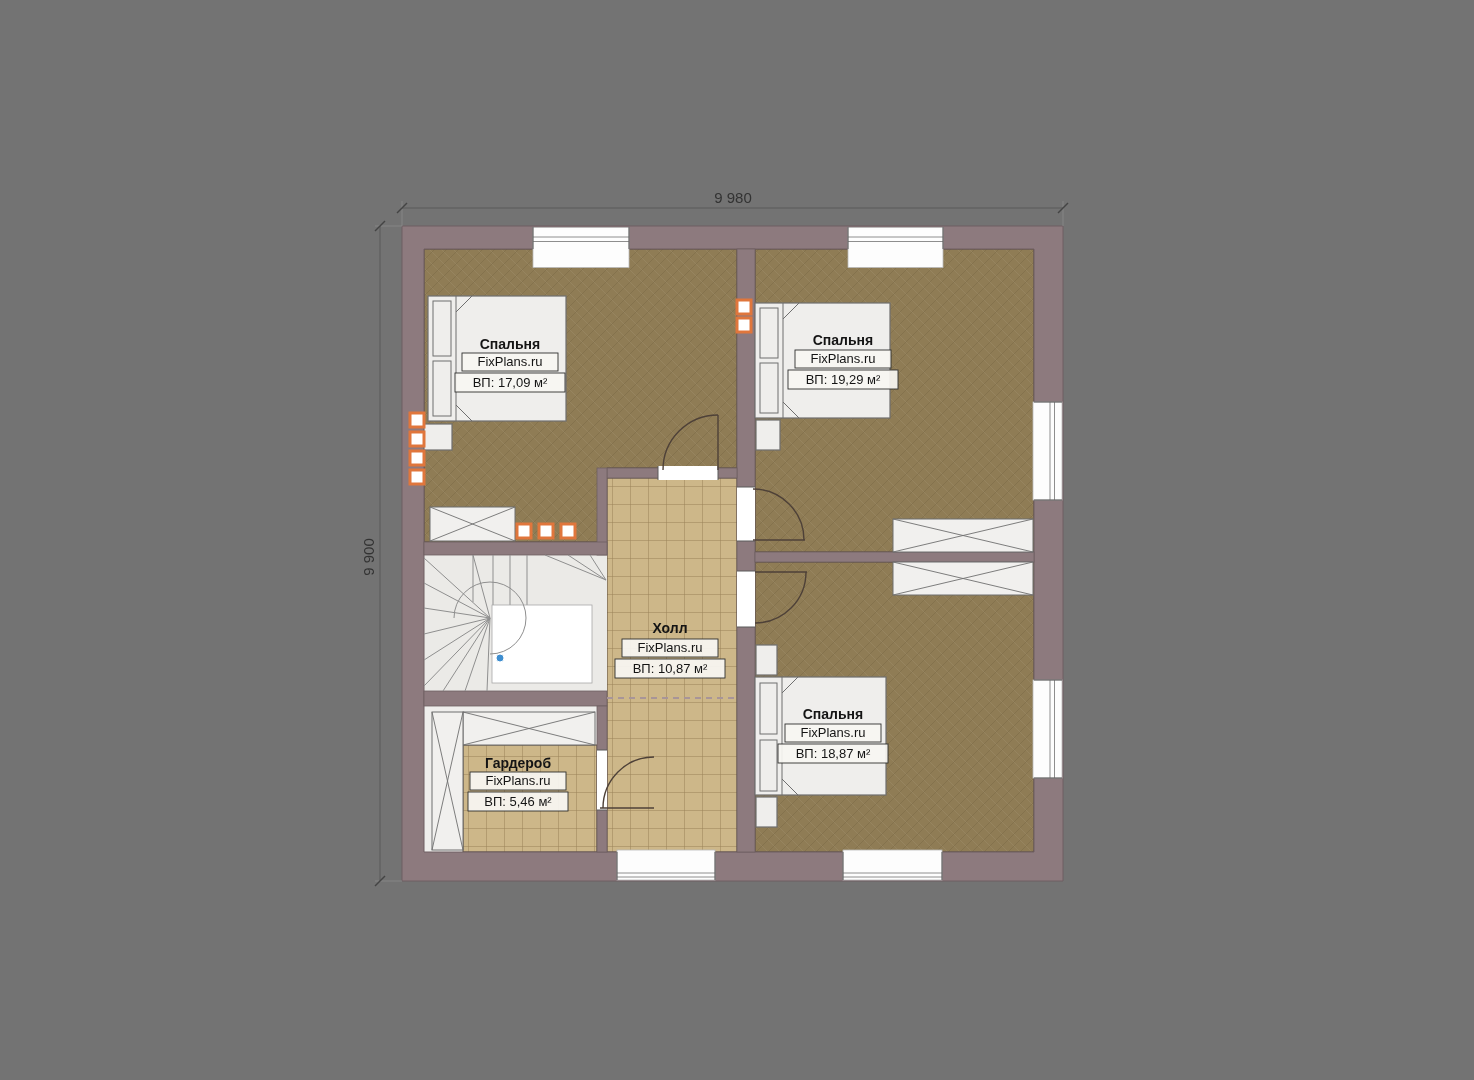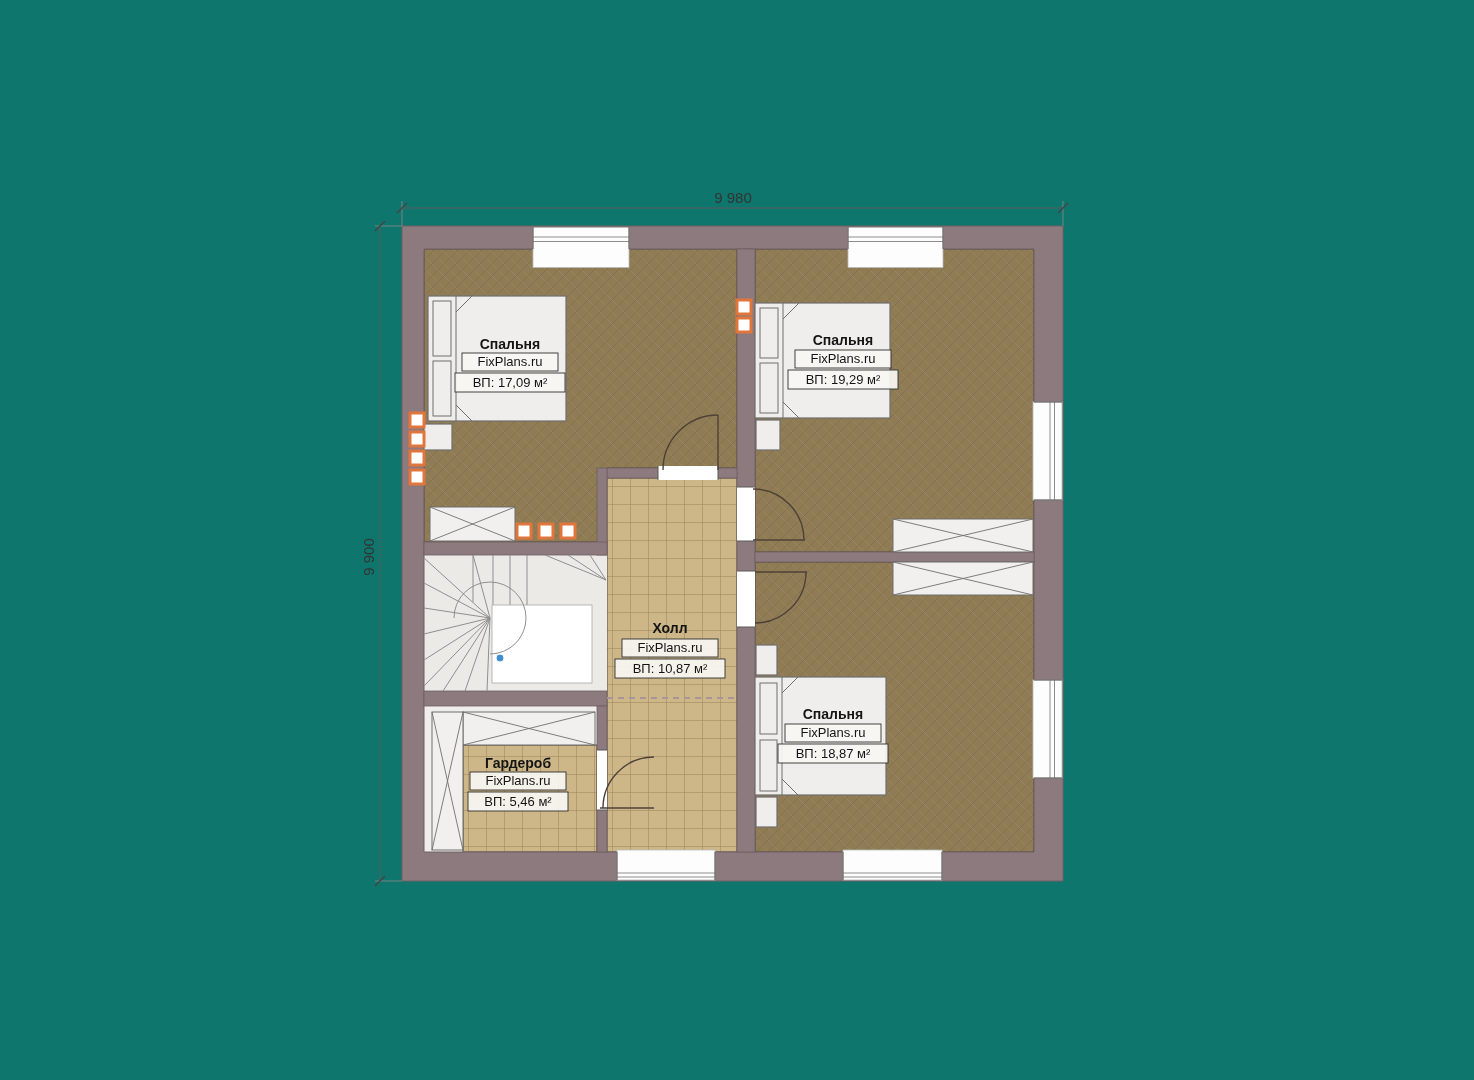--- a/index.html
+++ b/index.html
@@ -1,16 +1,16 @@
 <!DOCTYPE html>
 <html style="--wall: #8d7a7e; --wall-line: #6e5f62; --carpet: #8f7c55; --tile: #cdb789; --tile-line: #9a8258; --furn: #efeeec; --furn-line: #6f6f6f; --door: #4e4138; --radiator: #e0763c; --dot: #3e8ed0; --label-box: #f7f6f2; --label-border: #30302e; --text: #141414;"><head>
 <meta charset="utf-8">
 <style>
   html,body{margin:0;padding:0;background:#fff;}
-  .page{position:relative;width:1474px;height:1080px;background:#0f766e;overflow:hidden;
+  .page{position:relative;width:1474px;height:1080px;background:#737373;overflow:hidden;
         font-family:"Liberation Sans", sans-serif;}
   svg text{font-family:"Liberation Sans", sans-serif;fill:var(--text);}
   .wall{fill:var(--wall);stroke:var(--wall-line);stroke-width:.8;}
   .wall-ring{fill:var(--wall);stroke:var(--wall-line);stroke-width:1;fill-rule:evenodd;}
   .carpet{fill:url(#pat-carpet);stroke:#57493f;stroke-width:1;}
   .tilefloor{fill:url(#pat-tile);stroke:#57493f;stroke-width:1;}
   .p-carpet-bg{fill:var(--carpet);}
   .p-carpet-l1{stroke:rgba(50,38,16,.12);stroke-width:1;}
   .p-carpet-l2{stroke:rgba(255,255,255,.06);stroke-width:1;}
   .p-tile-bg{fill:var(--tile);}

